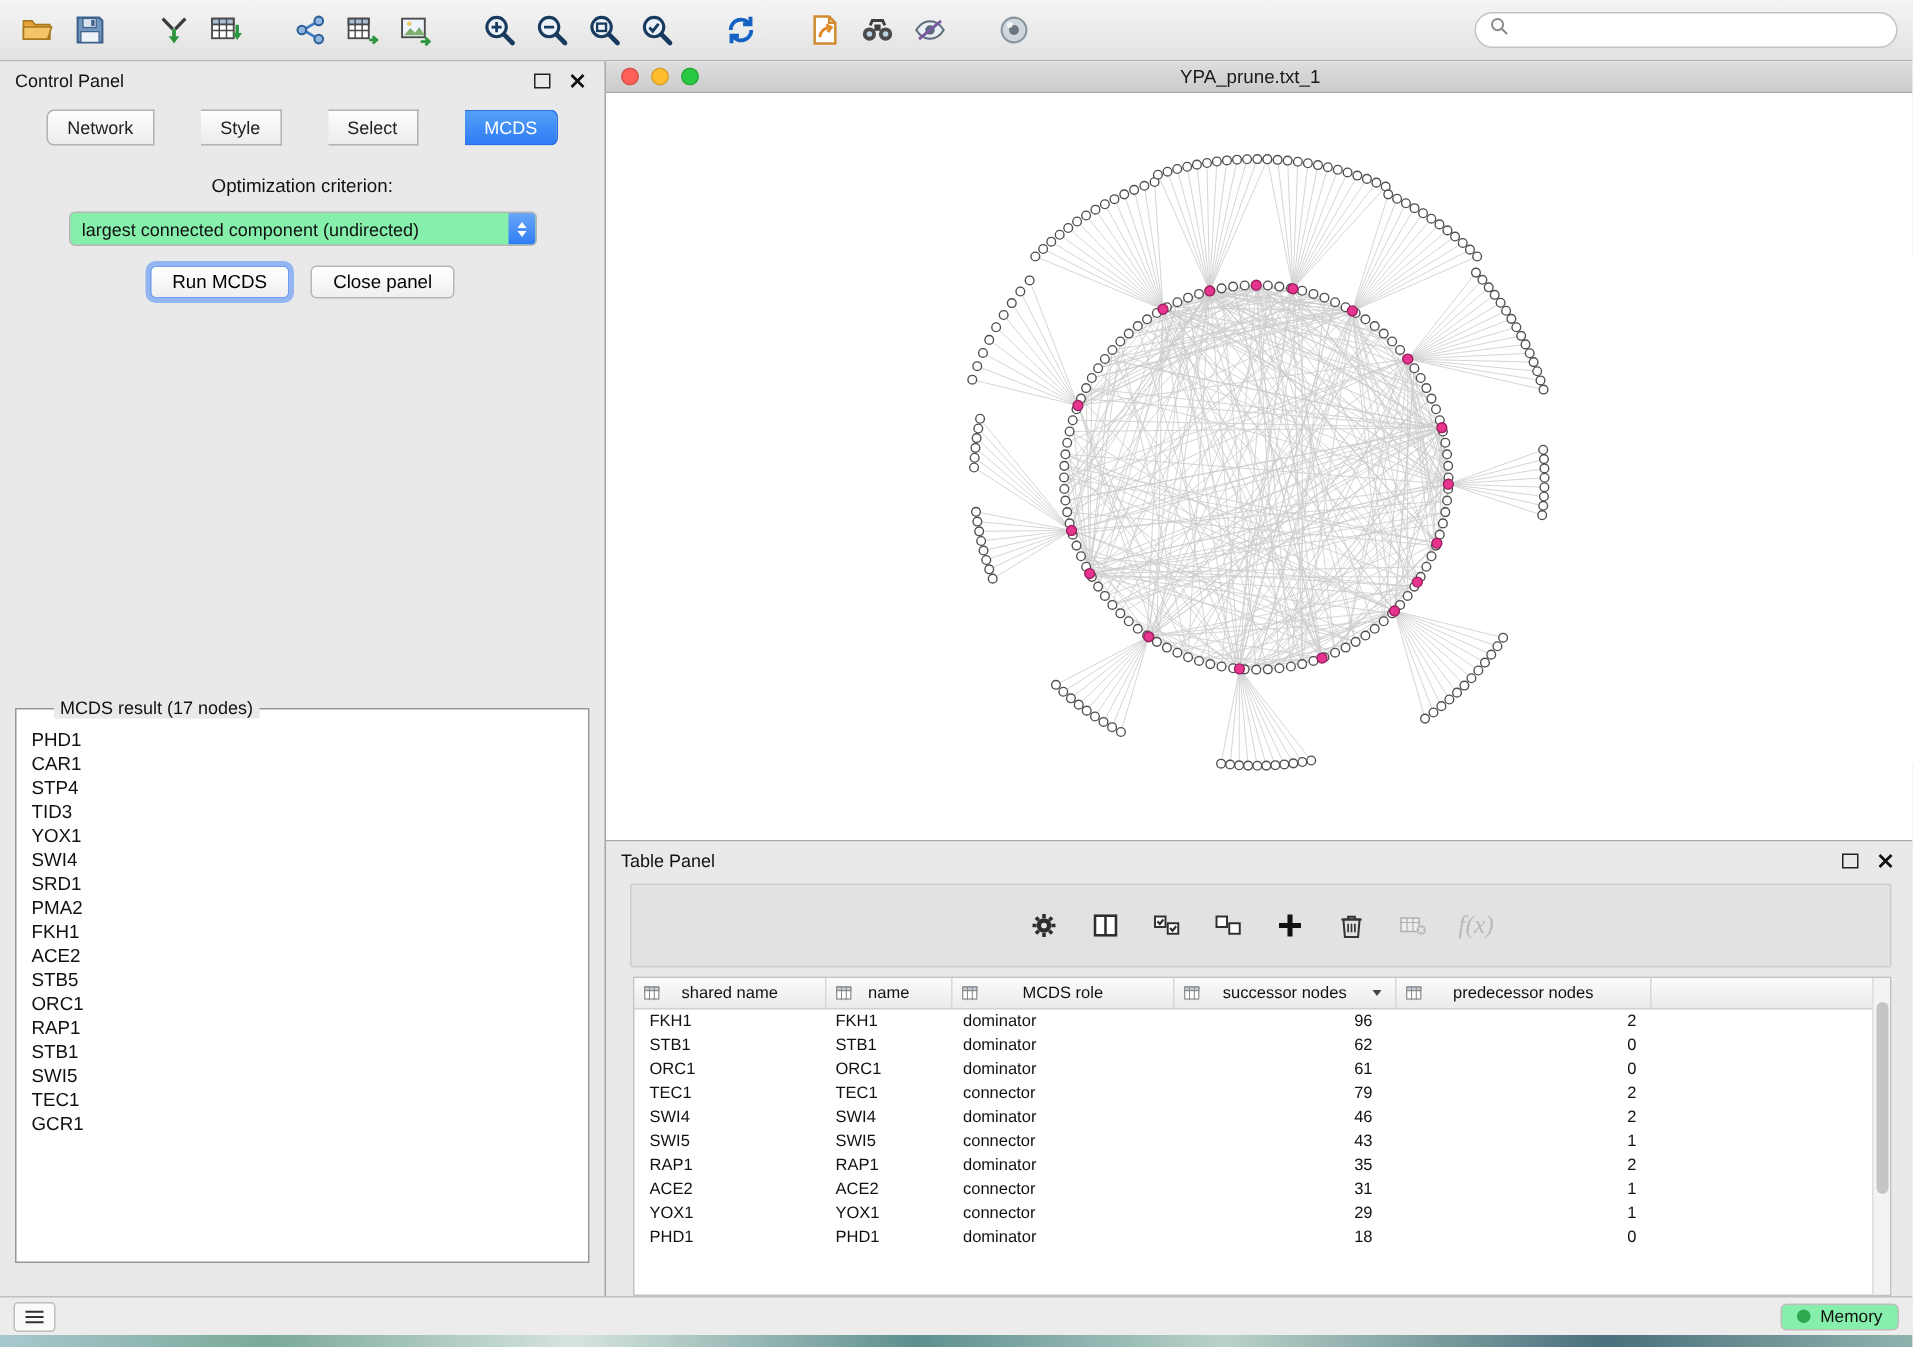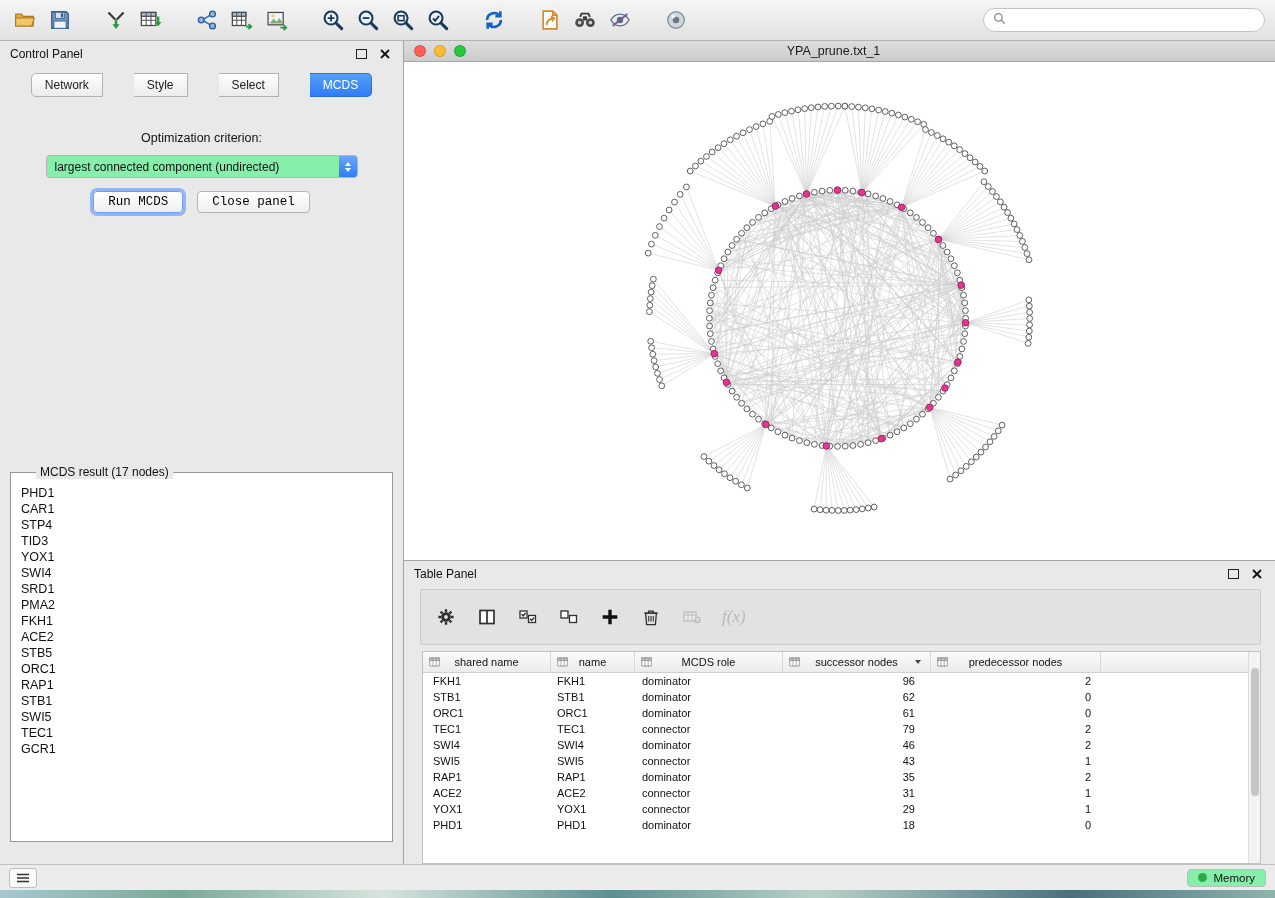--- a/index.html
+++ b/index.html
@@ -21,38 +21,38 @@
   
   .main{flex:1;display:flex;min-height:0;}
 
   
   .control-panel{flex:0 0 404px;width:404px;background:#e9e9e9;border-right:1px solid #a6a6a6;
                  display:flex;flex-direction:column;box-sizing:border-box;}
   .panel-header{flex:0 0 26px;display:flex;align-items:center;padding:0 10px;font-size:12px;}
   .ph-title{flex:1;}
   .ph-btn{width:16px;height:16px;margin-left:8px;display:flex;align-items:center;justify-content:center;}
   .float-box{width:9px;height:8px;border:1.5px solid #222;display:inline-block;}
-  .cp-tabs{display:flex;justify-content:center;margin:6px 0 16px;gap:31px;}
+  .cp-tabs{display:flex;justify-content:center;margin:6px 0 2px;gap:31px;}
   .seg{font-size:12px;padding:4px 13px;background:linear-gradient(#fdfdfd,#ececec);border:1px solid #b2b2b2;
        border-left:none;color:#222;cursor:default;}
   .seg:first-child{border-left:1px solid #b2b2b2;border-radius:5px 0 0 5px;}
   .seg:last-child{border-radius:0 5px 5px 0;}
   .seg.active{background:linear-gradient(#54a0f8,#2f7cf6);color:#fff;border-color:#2a6fe0;text-align:right;}
   .cp-body{text-align:center;}
   .opt-label{margin-top:18px;font-size:12.5px;}
   .combo{margin:10px auto 0;width:312px;height:23px;background:#86efac;border:1px solid #b6b6b6;border-radius:4px;
          display:flex;align-items:center;box-sizing:border-box;overflow:hidden;}
   .combo-text{flex:1;text-align:left;padding-left:8px;font-size:12px;white-space:nowrap;}
   .combo-btn{width:18px;height:100%;background:linear-gradient(#6aa6f8,#2f7cf6);display:flex;flex-direction:column;
              align-items:center;justify-content:center;gap:2px;}
   .up-tri{width:0;height:0;border-left:3.5px solid transparent;border-right:3.5px solid transparent;border-bottom:4.5px solid #fff;}
   .down-tri{width:0;height:0;border-left:3.5px solid transparent;border-right:3.5px solid transparent;border-top:4.5px solid #fff;}
   .cp-buttons{display:flex;justify-content:center;gap:14px;margin-top:13px;}
   .btn{font-size:12.5px;padding:3px 14px;background:linear-gradient(#ffffff,#efefef);border:1px solid #b6b6b6;
-       border-radius:4px;font-family:Liberation Mono, monospace;}
+       border-radius:4px;font-family:Liberation Sans, sans-serif;}
   .btn.focus{box-shadow:0 0 0 3px rgba(77,139,247,.55);border-color:#6f9ef0;}
   .result-box{margin:auto 10px 22px;height:370px;border:1px solid #979797;background:#fff;position:relative;box-sizing:border-box;}
   .result-label{position:absolute;top:-8px;left:25px;background:#e9e9e9;padding:0 4px;font-size:12px;}
   .result-list{padding:12px 10px 0;font-size:12.5px;line-height:16px;text-align:left;height:calc(100% - 14px);
                overflow:hidden;box-sizing:border-box;}
   .result-item{height:16px;}
 
   
   .right-col{flex:1;display:flex;flex-direction:column;min-width:0;}
   .network-panel{flex:0 0 517px;display:flex;flex-direction:column;background:#fff;border-bottom:1px solid #a6a6a6;box-sizing:border-box;}
@@ -60,21 +60,21 @@
                 display:flex;align-items:center;padding:0 10px;position:relative;}
   .traffic{display:flex;gap:8px;z-index:2;}
   .light{width:12px;height:12px;border-radius:50%;border:0.5px solid rgba(0,0,0,.15);box-sizing:border-box;}
   .net-title{position:absolute;left:0;right:12px;text-align:center;font-size:12.5px;color:#1a1a1a;}
   .net-canvas-wrap{flex:1;position:relative;background:#fff;}
   .net-canvas{width:100%;height:100%;display:block;}
 
   
   .table-panel{flex:1;background:#e9e9e9;display:flex;flex-direction:column;min-height:0;}
   .tp-toolbar{flex:0 0 36px;margin:2px 14px 0 16px;background:#e2e2e2;border:1px solid #cdcdcd;border-radius:2px;
-              display:flex;align-items:center;padding:16px 14px;gap:19px;box-sizing:border-box;}
+              display:flex;align-items:center;padding:16px 14px;gap:19px;box-sizing:border-box;justify-content:center;}
   .tt-icon{width:22px;height:22px;display:flex;align-items:center;justify-content:center;}
   .tt-icon svg{width:18px;height:18px;}
   .tt-icon.disabled{opacity:.4;}
   .fx{font-family:"Liberation Serif",serif;font-style:italic;font-size:17px;color:#7e7e7e;width:auto;}
   .table-wrap{flex:1;margin:6px 14px 0 18px;background:#fff;border:1px solid #c2c2c2;display:flex;overflow:hidden;min-height:0;}
   .table-inner{flex:1;min-width:0;}
   .thead,.trow{display:grid;grid-template-columns:128px 84px 148px 148px 170px 1fr;}
   .thead{height:20px;background:linear-gradient(#fbfbfb,#ebebeb);border-bottom:1px solid #d0d0d0;font-size:11px;}
   .th{display:flex;align-items:center;justify-content:center;gap:4px;border-right:1px solid #d8d8d8;height:100%;
       position:relative;white-space:nowrap;}

